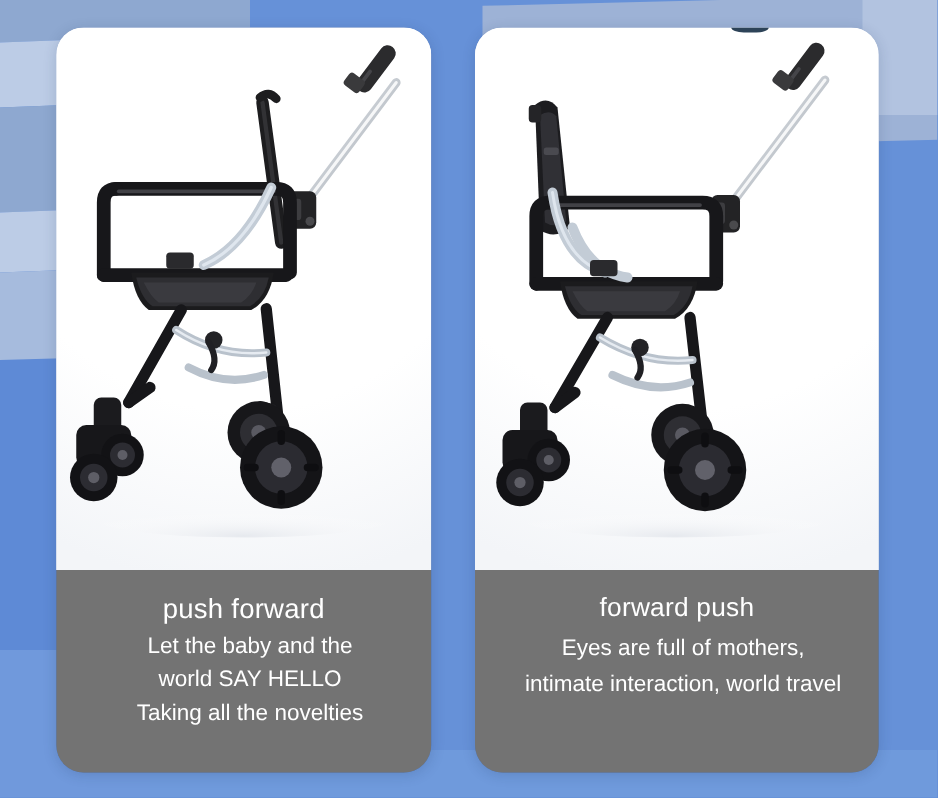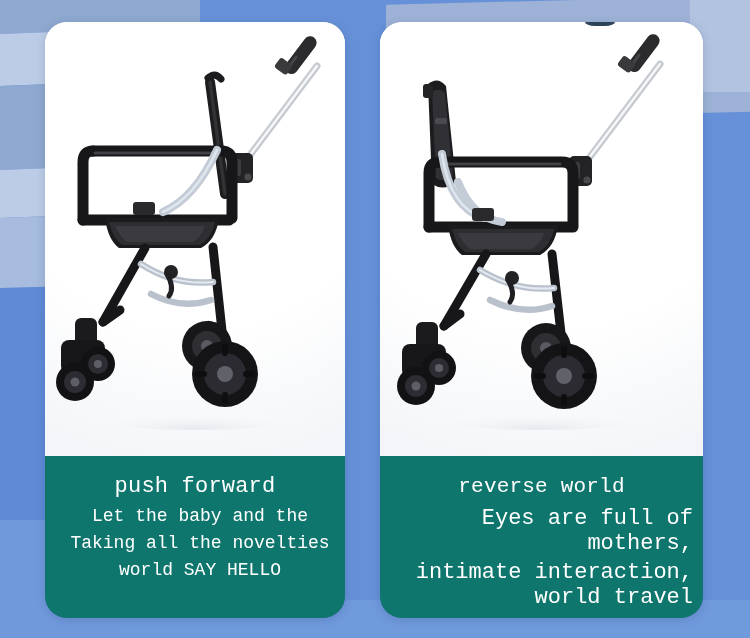--- a/index.html
+++ b/index.html
@@ -110,43 +110,42 @@
     height: 434px;
     background: #ffffff;
     background-image:
       radial-gradient(115% 85% at 50% 18%, #ffffff 62%, #f3f5f8 100%);
     overflow: hidden;
   }
 
   .caption {
     position: relative;
     height: 174px;
-    background: #0f766e;
+    background: #737373;
     color: #ffffff;
     text-align: center;
     padding-top: 16px;
     box-sizing: border-box;
-    font-family: Liberation Mono, monospace;
   }
   .cap-title {
     font-size: 22px;
     line-height: 30px;
     font-weight: 400;
     letter-spacing: 0.2px;
     color: #ffffff;
   }
   .cap-body {
     font-size: 18px;
     line-height: 25px;
     font-weight: 400;
     color: #ffffff;
     padding: 2px 10px 0 20px;
   }
   #card-right .cap-title { font-size: 21px; }
-  #card-right .cap-body { font-size: 22px; padding-top: 4px; text-align: right; }
+  #card-right .cap-body { font-size: 18px; padding-top: 4px; }
 
   
   .stroller-svg {
     position: absolute;
     left: 0;
     top: 0;
     width: 100%;
     height: 100%;
   }
   .overhang {
@@ -289,22 +288,22 @@
             <circle cx="53" cy="342" r="4" fill="#5e5e66"></circle>
             <circle cx="30" cy="360" r="19" fill="#121215"></circle>
             <circle cx="30" cy="360" r="11" fill="#2c2c32"></circle>
             <circle cx="30" cy="360" r="4.5" fill="#5e5e66"></circle>
           </g>
         </svg>
       </div>
       <div class="caption">
         <div class="cap-title">push forward</div>
         <div class="cap-body">Let the baby and the</div>
+        <div class="cap-body">world SAY HELLO</div>
         <div class="cap-body">Taking all the novelties</div>
-        <div class="cap-body">world SAY HELLO</div>
       </div>
     </div>
 
     <div class="card" id="card-right">
       <div class="photo">
         <div class="overhang"></div>
         <svg class="stroller-svg" viewBox="0 0 323 434">
           <defs>
             <linearGradient id="barR" x1="0" y1="0" x2="1" y2="1">
               <stop offset="0%" stop-color="#f2f4f6"></stop>
@@ -403,20 +402,20 @@
             <circle cx="59" cy="346" r="17" fill="#121215"></circle>
             <circle cx="59" cy="346" r="10" fill="#2c2c32"></circle>
             <circle cx="59" cy="346" r="4" fill="#5e5e66"></circle>
             <circle cx="36" cy="364" r="19" fill="#121215"></circle>
             <circle cx="36" cy="364" r="11" fill="#2c2c32"></circle>
             <circle cx="36" cy="364" r="4.5" fill="#5e5e66"></circle>
           </g>
         </svg>
       </div>
       <div class="caption">
-        <div class="cap-title">reverse world</div>
+        <div class="cap-title">forward push</div>
         <div class="cap-body">Eyes are full of mothers,</div>
         <div class="cap-body">intimate interaction, world travel</div>
       </div>
     </div>
 
   </div>
 </div>
 
 </body></html>

